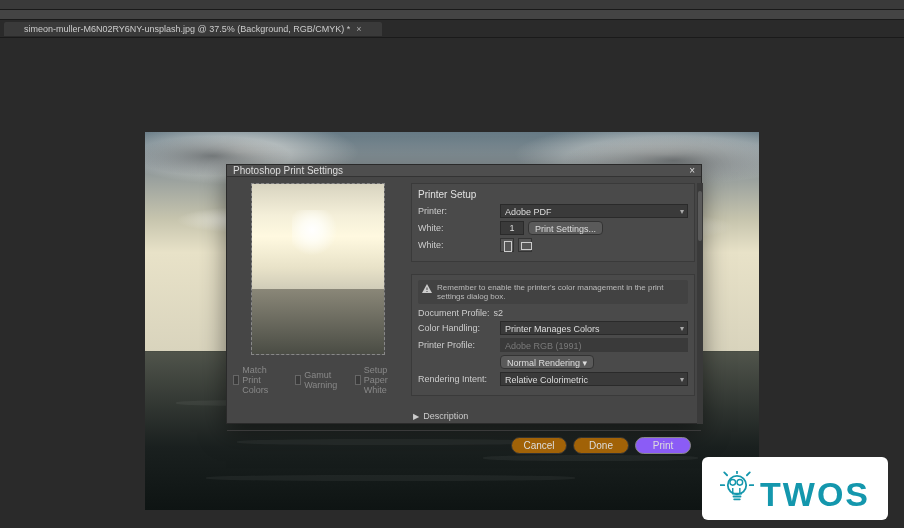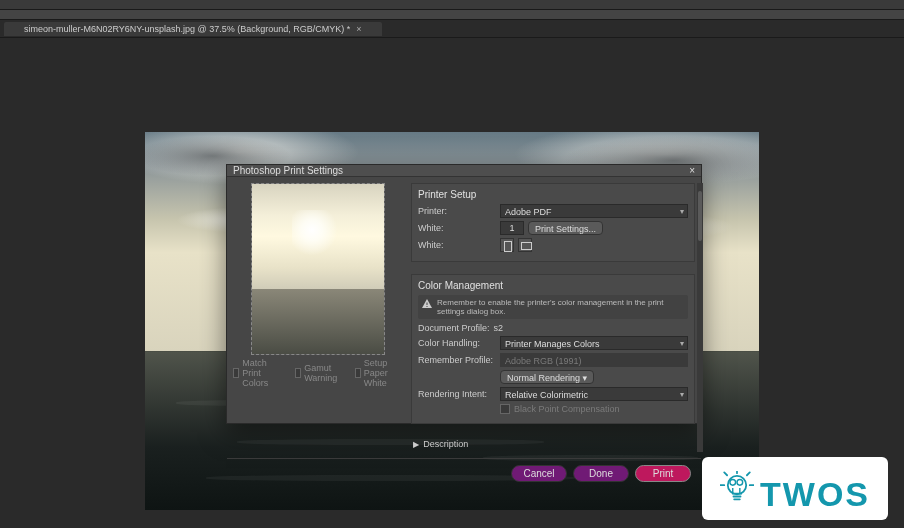--- a/index.html
+++ b/index.html
@@ -154,21 +154,21 @@
     background: radial-gradient(circle at 40% 40%, #ffffff 0%, rgba(255,255,250,0.8) 25%, rgba(255,255,240,0) 60%);
   }
   .preview-sea {
     position: absolute; bottom:0; left:0; right:0;
     height: 38%;
     background: linear-gradient(to bottom, #8a8778 0%, #4a4c44 100%);
   }
   .preview-options {
     display: flex;
     gap: 14px;
-    margin-top: 3px;
+    margin-top: 10px;
     font-size: 9px;
     color: #888;
   }
   .preview-options label { display: flex; align-items: center; gap: 3px; }
   .settings-pane {
     flex: 1;
     display: flex;
     flex-direction: column;
     gap: 12px;
     position: relative;
@@ -278,29 +278,29 @@
   .dialog-buttons {
     display: flex;
     justify-content: flex-end;
     gap: 6px;
     padding: 6px 10px;
     border-top: 1px solid #3a3a3a;
   }
   .dlg-btn {
     min-width: 56px;
     text-align: center;
-    background: #701a75;
+    background: #a16207;
     border: 1px solid #333;
     border-radius: 10px;
     padding: 2px 8px;
     font-size: 10px;
     color: #ddd;
   }
   .dlg-btn.primary {
-    background: #be185d;
+    background: #8b5cf6;
     border-color: #888;
   }
   
   .twos {
     position: absolute;
     right: 16px;
     bottom: 8px;
     display: flex;
     align-items: center;
     gap: 6px;
@@ -399,21 +399,20 @@
               <div class="btn-sm"><span>Print Settings...</span></div>
             </div>
             <div class="row">
               <span class="lbl">White:</span>
               <span class="iconbox portrait"></span>
               <span class="iconbox landscape"></span>
             </div>
           </div>
 
           <div class="group" style="flex:1; overflow:hidden;">
-            <div class="group-title">Color Management</div>
             <div class="note">
               <span class="warn">
                 <svg viewBox="0 0 24 24">
                     <path fill="#ccc" d="M12 2 L22 20 H2 Z"></path>
                     <rect x="11" y="9" width="2" height="5" fill="#464646"></rect>
                     <rect x="11" y="16" width="2" height="2" fill="#464646"></rect>
                   </svg>
               </span>
               <span>Remember to enable the printer's color management in the print settings dialog box.</span>
             </div>
@@ -422,43 +421,38 @@
               <span>s2</span>
             </div>
             <div class="row">
               <span class="lbl">Color Handling:</span>
               <div class="select">
                 <span>Printer Manages Colors</span>
                 <span class="arrow">▾</span>
               </div>
             </div>
             <div class="row faded">
-              <span class="lbl">Remember Profile:</span>
+              <span class="lbl">Printer Profile:</span>
               <div class="select faded" style="border-color:#3a3a3a;">
                 <span>Adobe RGB (1991)</span>
               </div>
             </div>
             <div class="row">
               <span class="lbl"></span>
               <div class="btn-sm">
                 <span>Normal Rendering</span>
                 <span class="arrow"> ▾</span>
               </div>
             </div>
             <div class="row">
               <span class="lbl">Rendering Intent:</span>
               <div class="select">
                 <span>Relative Colorimetric</span>
                 <span class="arrow">▾</span>
               </div>
-            </div>
-            <div class="row faded">
-              <span class="lbl"></span>
-              <span class="checkbox"></span>
-              <span>Black Point Compensation</span>
             </div>
           </div>
 
           <div class="desc-row">
             <span class="tri">▶</span>
             <span>Description</span>
           </div>
 
           <div class="scrollbar">
             <div class="thumb"></div>

